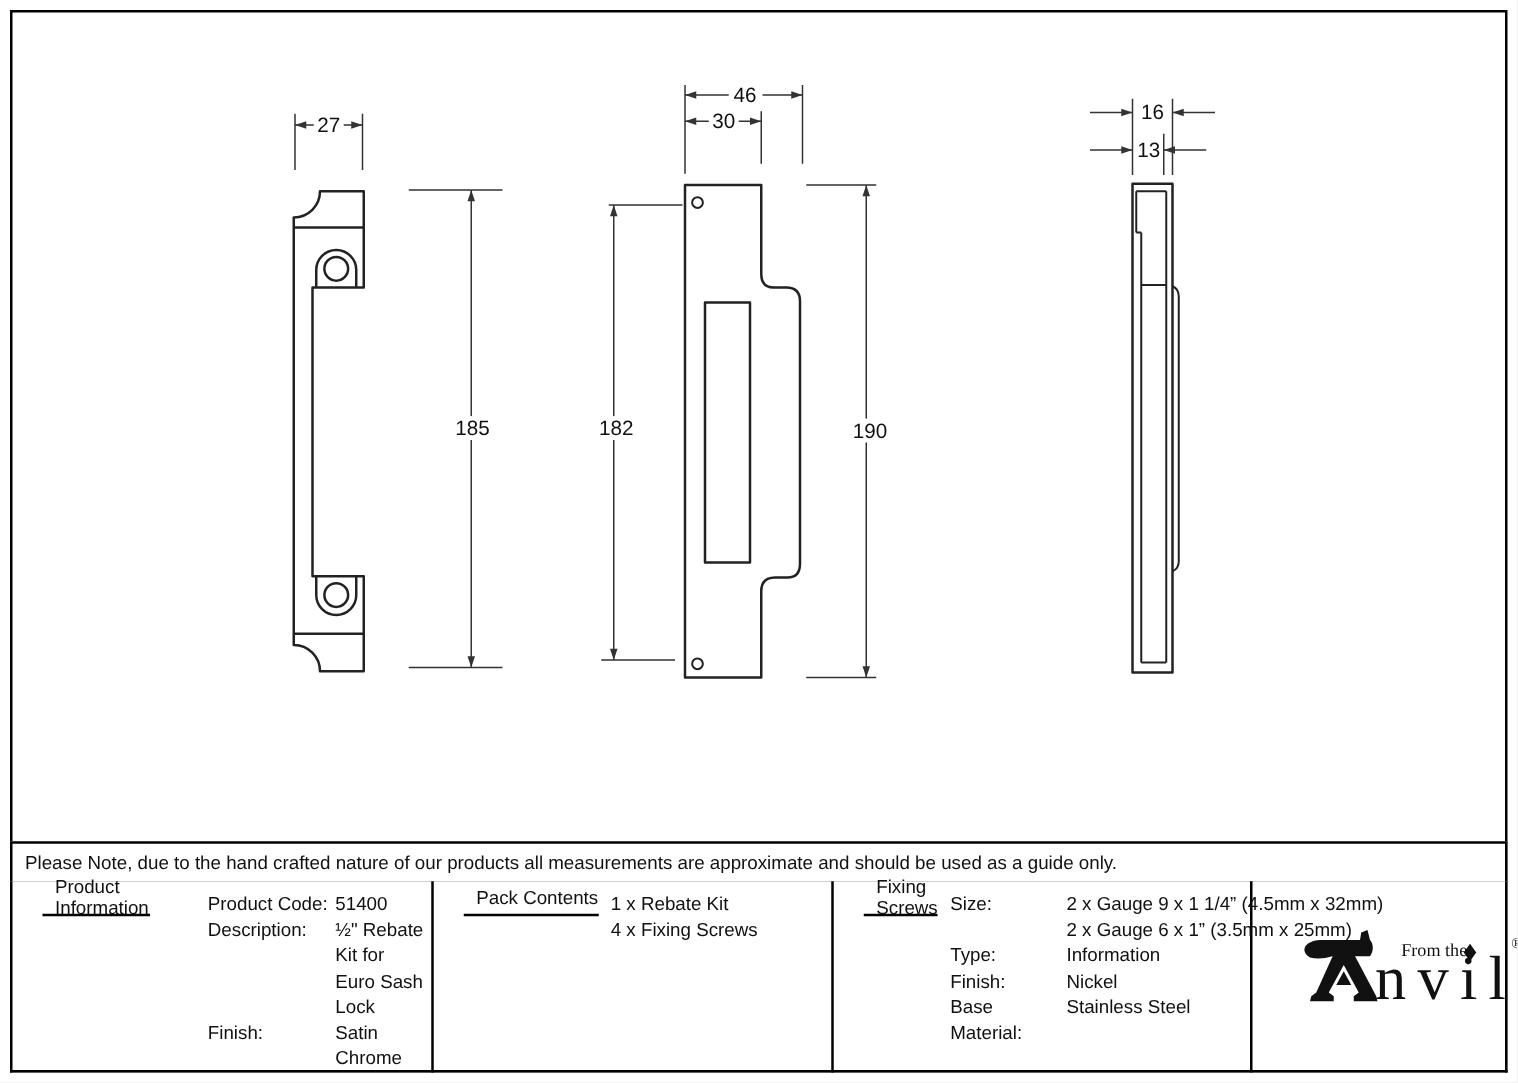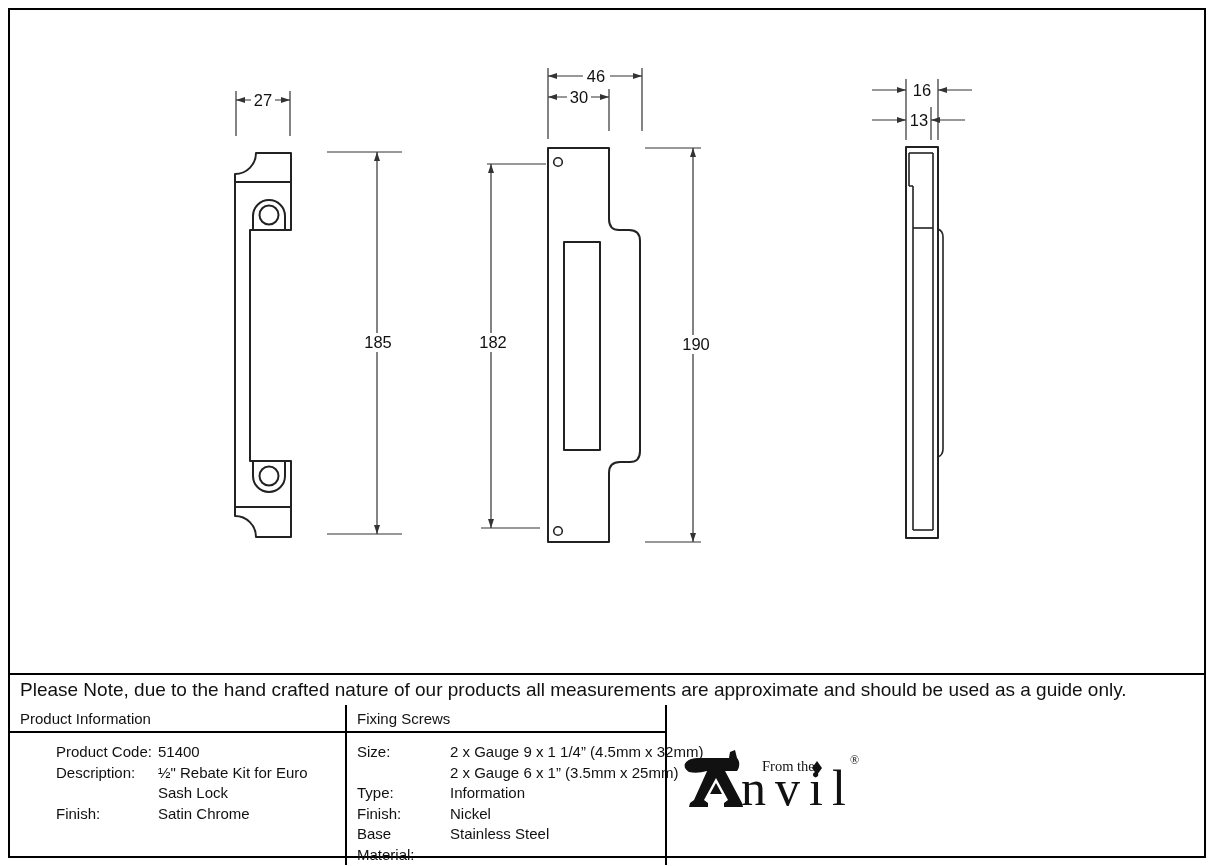--- a/index.html
+++ b/index.html
@@ -14,29 +14,29 @@
   .drawing-svg{position:absolute;left:0;top:0;}
   .part{fill:none;stroke:#222;stroke-width:2;stroke-linejoin:round;}
   .part-thin{fill:none;stroke:#222;stroke-width:1.6;stroke-linejoin:round;}
   .dim{stroke:#333;stroke-width:1.2;fill:none;}
   .arr{fill:#333;stroke:none;}
   .dimtext{font-family:"Liberation Sans",sans-serif;font-size:16.5px;fill:#111;}
   .mask{fill:#ffffff;stroke:none;}
   .note-row{
     position:absolute;left:8px;top:673px;width:1198px;height:34px;
     box-sizing:border-box;border:2px solid #000;display:flex;align-items:center;
-    padding-left:10px;font-size:19px;background:#fff;
+    padding-left:10px;font-size:15px;background:#fff;
   }
   .info-table{
     position:absolute;left:8px;top:705px;width:1198px;height:153px;
     box-sizing:border-box;border-left:2px solid #000;border-right:2px solid #000;
     border-bottom:2px solid #000;display:grid;grid-template-columns:337px 320px 335px 1fr;
     background:#fff;
   }
-  .col{box-sizing:border-box;border-right:2px solid #000;display:flex;flex-direction:column;}
+  .col{box-sizing:border-box;border-right:2px solid #000;display:flex;padding-left:24px;}
   .col:last-child{border-right:none;}
   .cell-header{
     box-sizing:border-box;height:28px;border-bottom:2px solid #000;
     display:flex;align-items:center;padding-left:10px;font-size:15px;
   }
   .cell-body{padding:9px 4px 0 10px;font-size:15px;line-height:20.5px;}
   .prow{display:flex;}
   .plabel{width:102px;flex:0 0 102px;margin-left:36px;}
   .flabel{width:93px;flex:0 0 93px;}
   .fvalue{white-space:nowrap;}
@@ -165,20 +165,27 @@
           <span class="plabel">Description:</span>
           <span>½" Rebate Kit for Euro Sash Lock</span>
         </div>
         <div class="prow">
           <span class="plabel">Finish:</span>
           <span>Satin Chrome</span>
         </div>
       </div>
     </div>
 
+    <div class="col">
+      <div class="cell-header">Pack Contents</div>
+      <div class="cell-body">
+        <div>1 x Rebate Kit</div>
+        <div>4 x Fixing Screws</div>
+      </div>
+    </div>
 
     <div class="col">
       <div class="cell-header">Fixing Screws</div>
       <div class="cell-body">
         <div class="prow">
           <span class="flabel">Size:</span>
           <span class="fvalue">2 x Gauge 9 x 1 1/4” (4.5mm x 32mm)</span>
         </div>
         <div class="prow">
           <span class="flabel"></span>

